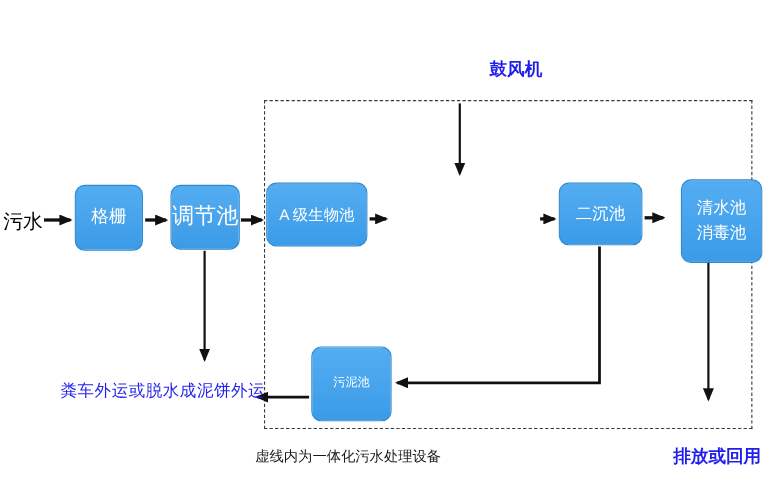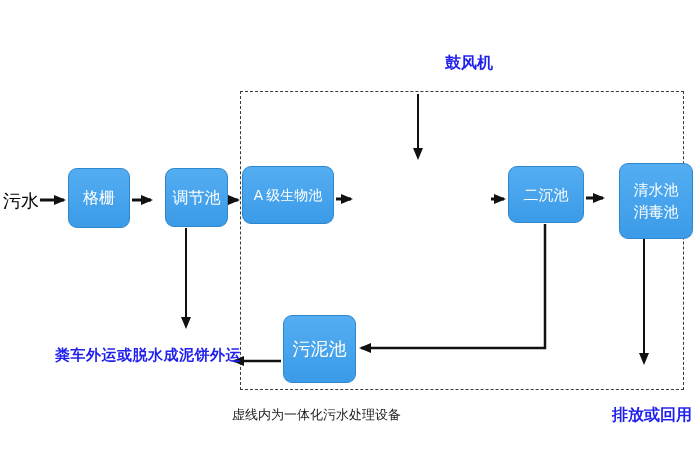--- a/index.html
+++ b/index.html
@@ -9,35 +9,35 @@
   }
   .node {
     position:absolute; box-sizing:border-box;
     background:linear-gradient(180deg,#54adf1 0%,#3b9be8 100%);
     border:1px solid #2f87cc; border-radius:9px;
     color:#ffffff; font-size:15px; line-height:1.45;
     display:flex; flex-direction:column; align-items:center; justify-content:center;
     text-align:center; white-space:nowrap;
   }
   .node-grille     { left:68px;  top:168px; width:62px;  height:60px; font-size:16px; }
-  .node-regulating { left:155px; top:168px; width:63px;  height:59px; font-size:16px;margin-left:10px; }
+  .node-regulating { left:155px; top:168px; width:63px;  height:59px; font-size:20px; }
   .node-abio       { left:242px; top:166px; width:92px;  height:58px; font-size:14px; }
   .node-obio       { left:355px; top:163px; width:134px; height:59px; font-size:14px; }
   .node-secondary  { left:508px; top:166px; width:76px;  height:57px; }
   .node-clear      { left:619px; top:163px; width:74px;  height:76px;align-items:center; }
-  .node-sludge     { left:283px; top:315px; width:73px;  height:68px; font-size:18px; }
+  .node-sludge     { left:283px; top:315px; width:73px;  height:68px; font-size:11px; }
   .dashed-box {
     position:absolute; left:240px; top:91px; width:444px; height:299px;
     border:1px dashed #3a3a3a; box-sizing:border-box;
   }
   .lbl { position:absolute; white-space:nowrap; }
   .lbl-influent { left:3px; top:189px; font-size:18px; font-weight:normal; color:#000; }
   .lbl-blower   { left:392px; top:53px; width:58px; text-align:center;
                   font-size:16px; font-weight:bold; color:#1f1fee;margin-left:48px; }
-  .lbl-sludge-out { left:55px; top:346px; font-size:15px; font-weight:bold; color:#1f1fee;
+  .lbl-sludge-out { left:55px; top:346px; font-size:15px; font-weight:normal; color:#1f1fee;
                     letter-spacing:0.5px; }
   .lbl-caption  { left:232px; top:406px; font-size:13px; color:#1a1a1a; }
   .lbl-discharge{ left:612px; top:405px; font-size:16px; font-weight:bold; color:#1f1fee; }
   .wires { position:absolute; left:0; top:0; width:700px; height:450px; pointer-events:none; }
 </style>
 </head>
 <body>
 
 <div class="stage">
 

